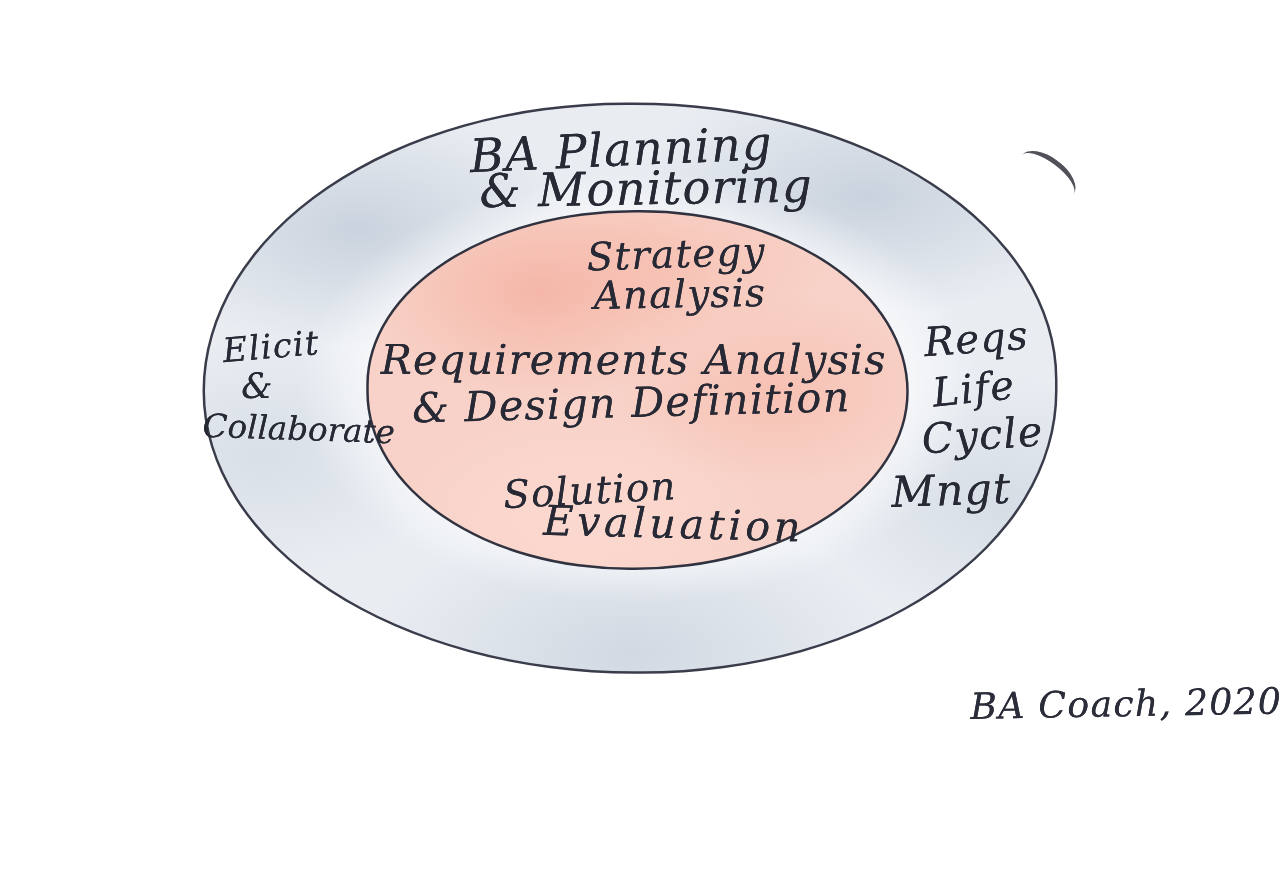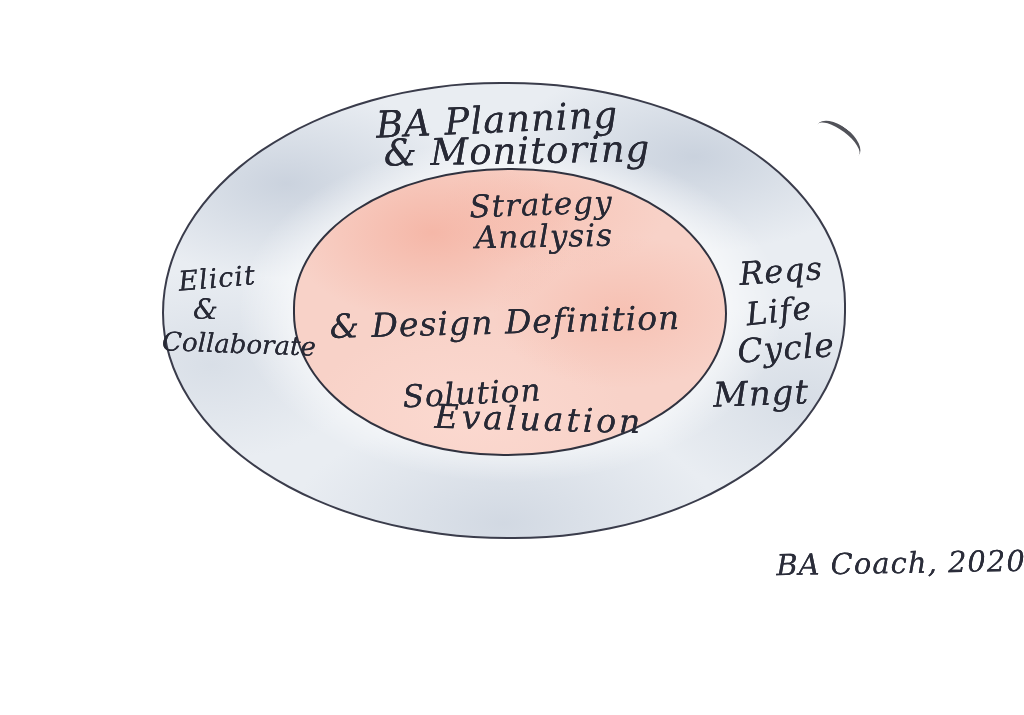--- a/index.html
+++ b/index.html
@@ -95,20 +95,21 @@
 
   <div class="outer-ellipse"></div>
   <div class="rim-stroke"></div>
   <div class="inner-ellipse"></div>
 
   <span class="hw t-ba1">BA Planning</span>
   <span class="hw t-ba2">&amp; Monitoring</span>
 
   <span class="hw t-strat">Strategy</span>
   <span class="hw t-anal">Analysis</span>
+  <span class="hw t-reqa">Requirements Analysis</span>
   <span class="hw t-desd">&amp; Design Definition</span>
   <span class="hw t-solu">Solution</span>
   <span class="hw t-eval">Evaluation</span>
 
   <span class="hw t-elic">Elicit</span>
   <span class="hw t-amp">&amp;</span>
   <span class="hw t-coll">Collaborate</span>
 
   <span class="hw t-reqs">Reqs</span>
   <span class="hw t-life">Life</span>

